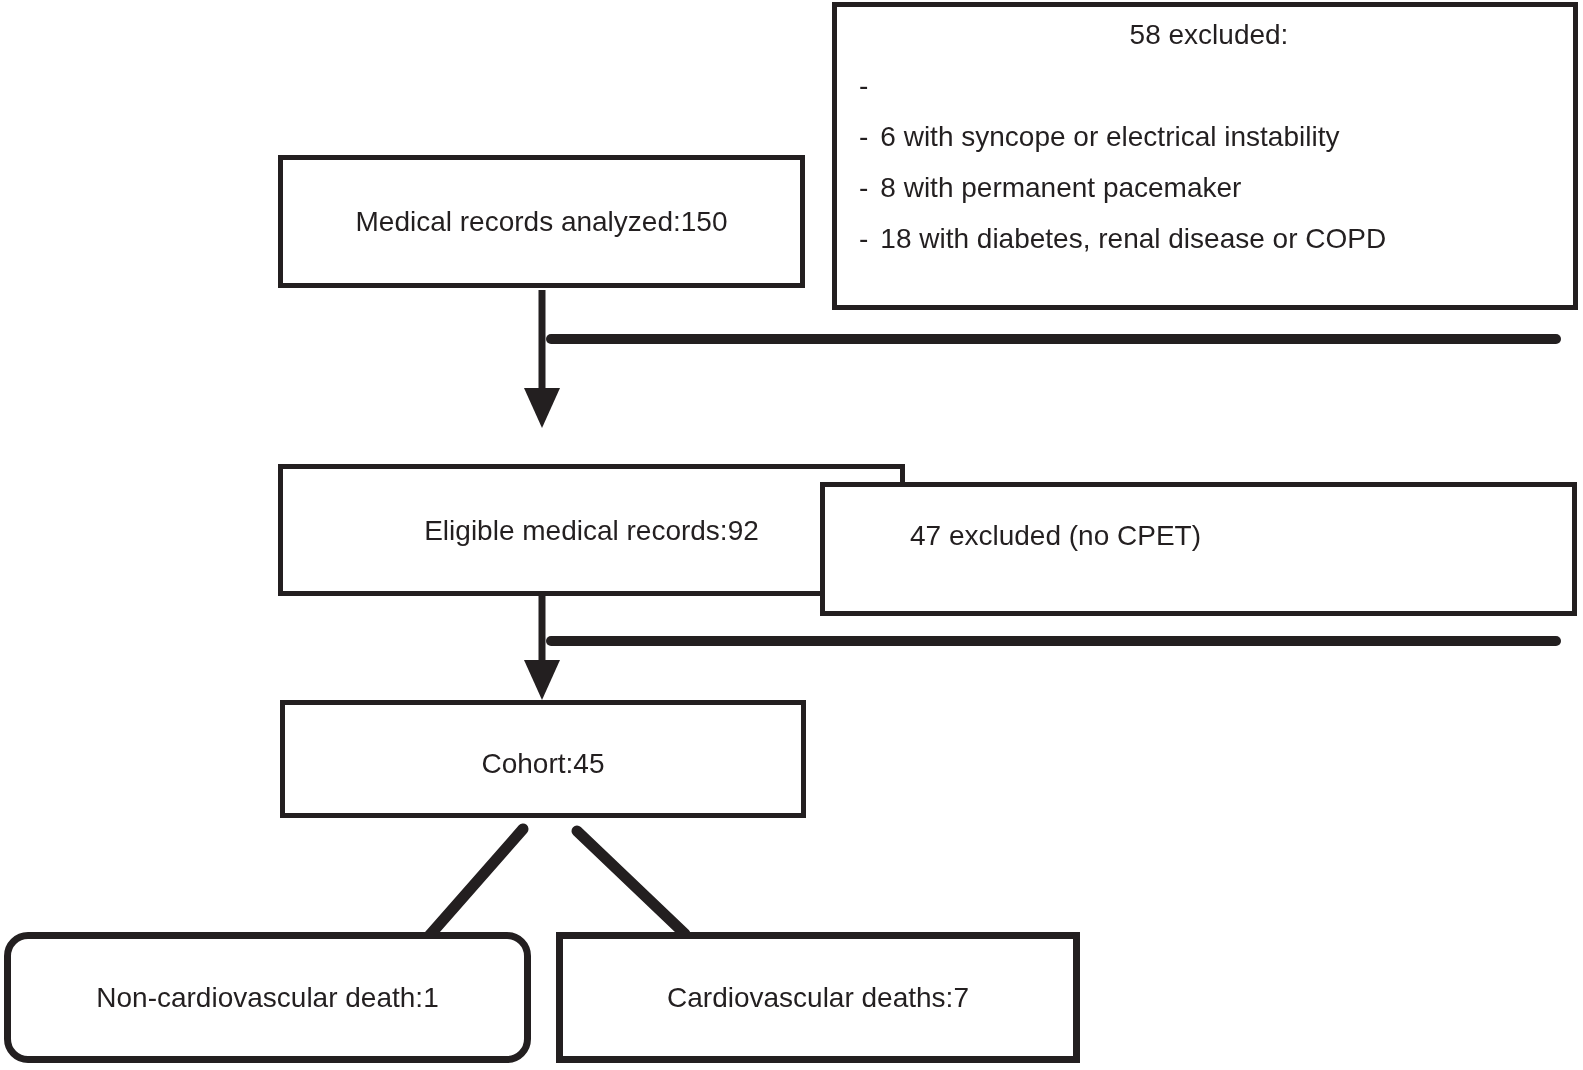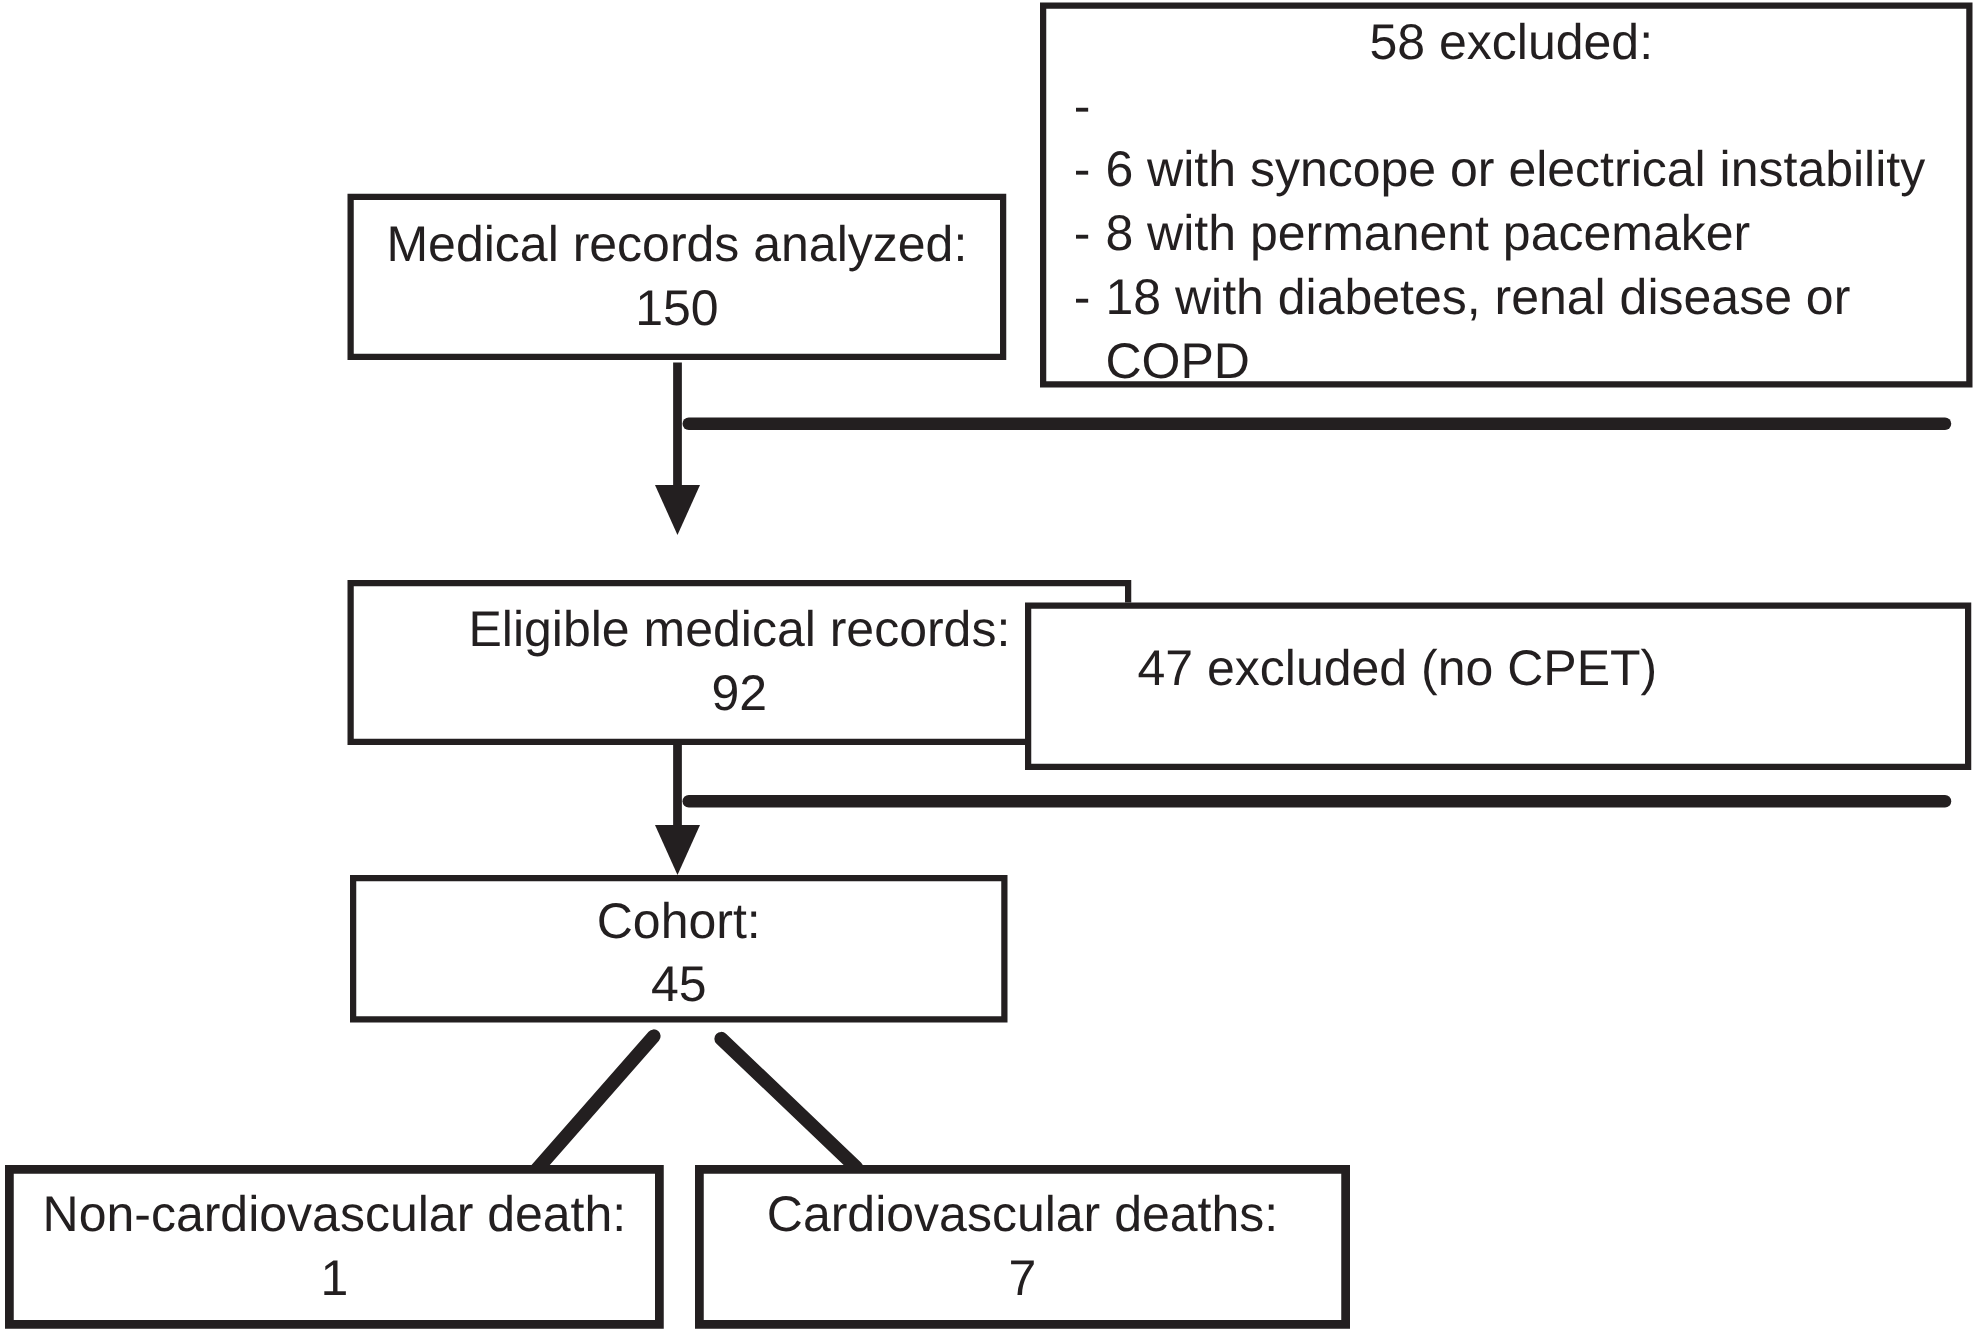--- a/index.html
+++ b/index.html
@@ -27,37 +27,37 @@
     stroke: var(--ink, #231f20);
   }
   .connectors polygon {
     fill: var(--ink, #231f20);
   }
   .box {
     position: absolute;
     box-sizing: border-box;
     border: 5px solid var(--ink, #231f20);
     background: #ffffff;
-    font-size: 40px;
+    font-size: 28px;
     line-height: 51px;
   }
   .box.center {
     display: flex;
-    flex-direction: column;
+    flex-direction: row;
     justify-content: center;
     align-items: center;
     text-align: center;
   }
   .box-medical    { left: 278px; top: 155px; width: 527px; height: 133px; }
   .box-excl58     { left: 832px; top: 2px;   width: 746px; height: 308px; padding: 2px 14px 0 22px; }
   .box-eligible   { left: 278px; top: 448px; width: 627px; height: 132px; margin-top: 16px; }
   .box-excl47     { left: 820px; top: 482px; width: 757px; height: 134px;
                     display: flex; align-items: center; padding-left: 85px; padding-bottom: 28px; }
   .box-cohort     { left: 280px; top: 700px; width: 526px; height: 118px; padding-top: 8px; }
-  .box-noncv      { left: 4px;   top: 932px; width: 527px; height: 131px; border-width: 7px; }
+  .box-noncv      { left: 4px;   top: 932px; width: 527px; height: 131px; border-width: 7px; border-radius: 24px; }
   .box-cv         { left: 556px; top: 932px; width: 524px; height: 131px; border-width: 7px; }
 
   .excl58-title {
     text-align: center;
   }
   .bullet {
     display: flex;
     align-items: flex-start;
   }
   .bullet .dash {

